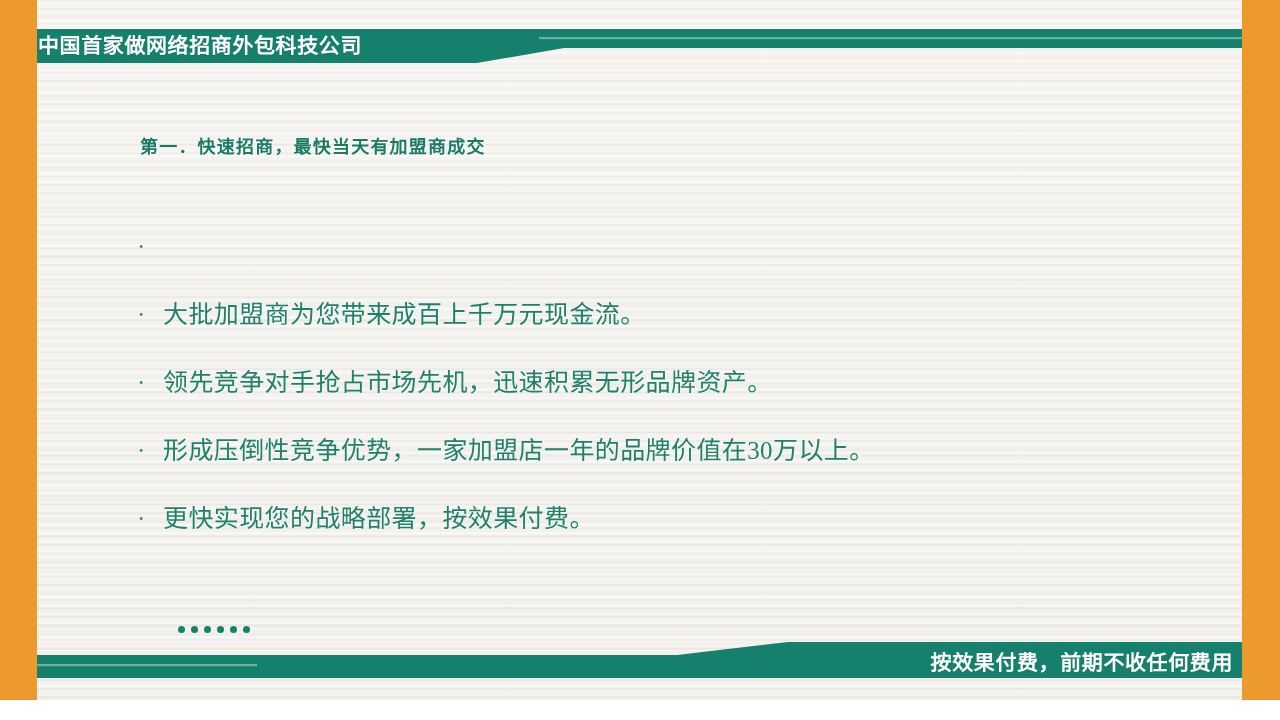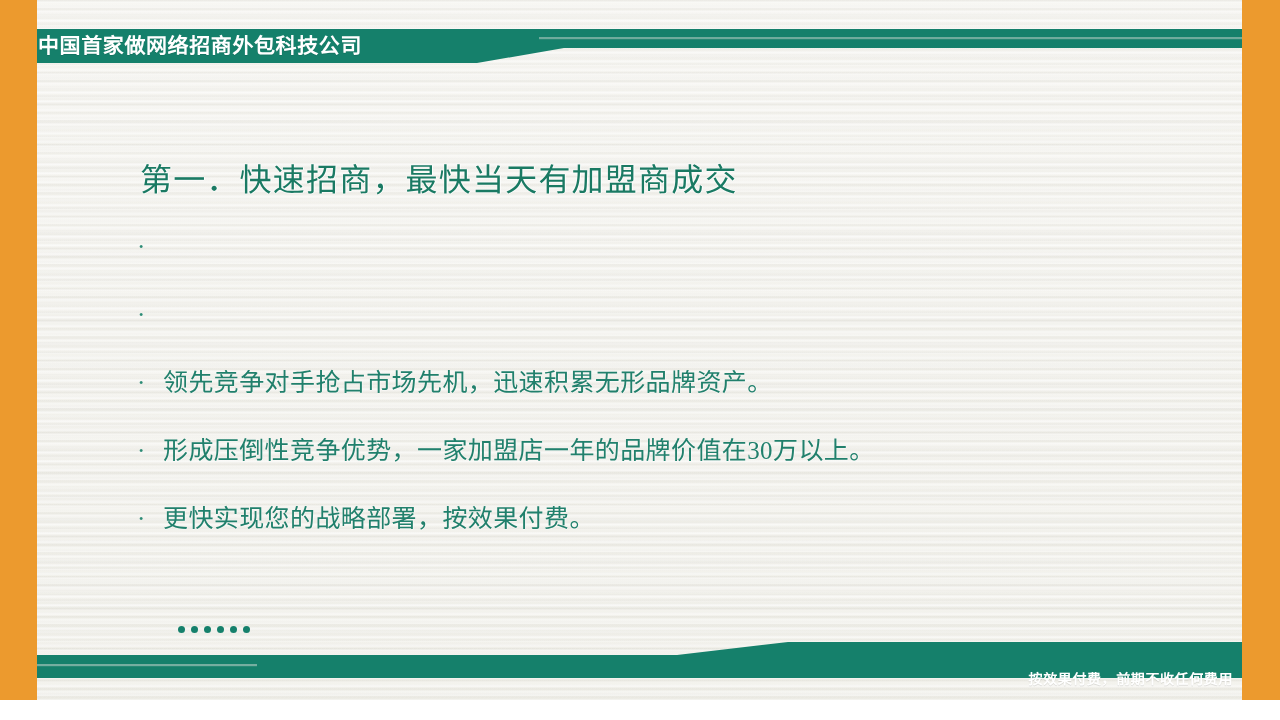--- a/index.html
+++ b/index.html
@@ -89,45 +89,44 @@
     width: 1205px;
     height: 42px;
   }
   .footer-band svg { display: block; }
 
   .footer-title {
     position: absolute;
     right: 47px;
     top: 648px;
     color: #FFFFFF;
-    font-size: 14px;
+    font-size: 21px;
     font-weight: 700;
     letter-spacing: 0.6px;
     line-height: 30px;
     white-space: nowrap;
     text-shadow: 0 1px 0 rgba(0,0,0,0.10);
-    margin-top: 16px;
   }
 
   
   .content {
     position: absolute;
     left: 37px;
     top: 70px;
     width: 1205px;
     height: 566px;
   }
 
   .slide-heading {
     position: absolute;
     left: 103px;
-    top: 84px;
+    top: 62px;
     color: #1A7A63;
-    font-size: 32px;
-    font-weight: 400;
+    font-size: 18px;
+    font-weight: 700;
     letter-spacing: 1.2px;
     white-space: nowrap;
     text-shadow:
        1px 0 0 rgba(255,255,255,0.85),
        0 1px 0 rgba(255,255,255,0.55),
       -1px -1px 0 rgba(255,255,255,0.35);
   }
 
   .bullets {
     position: absolute;
@@ -200,20 +199,21 @@
     <div class="slide-heading">第一．快速招商，最快当天有加盟商成交</div>
 
     <div class="bullets">
 
       <div class="bullet-row">
         <span class="bullet-dot">·</span>
       </div>
 
       <div class="bullet-row">
         <span class="bullet-dot">·</span>
+        <span class="bullet-text">大批加盟商为您带来成百上千万元现金流。</span>
       </div>
 
       <div class="bullet-row">
         <span class="bullet-dot">·</span>
         <span class="bullet-text">领先竞争对手抢占市场先机，迅速积累无形品牌资产。</span>
       </div>
 
       <div class="bullet-row">
         <span class="bullet-dot">·</span>
         <span class="bullet-text">形成压倒性竞争优势，一家加盟店一年的品牌价值在30万以上。</span>

